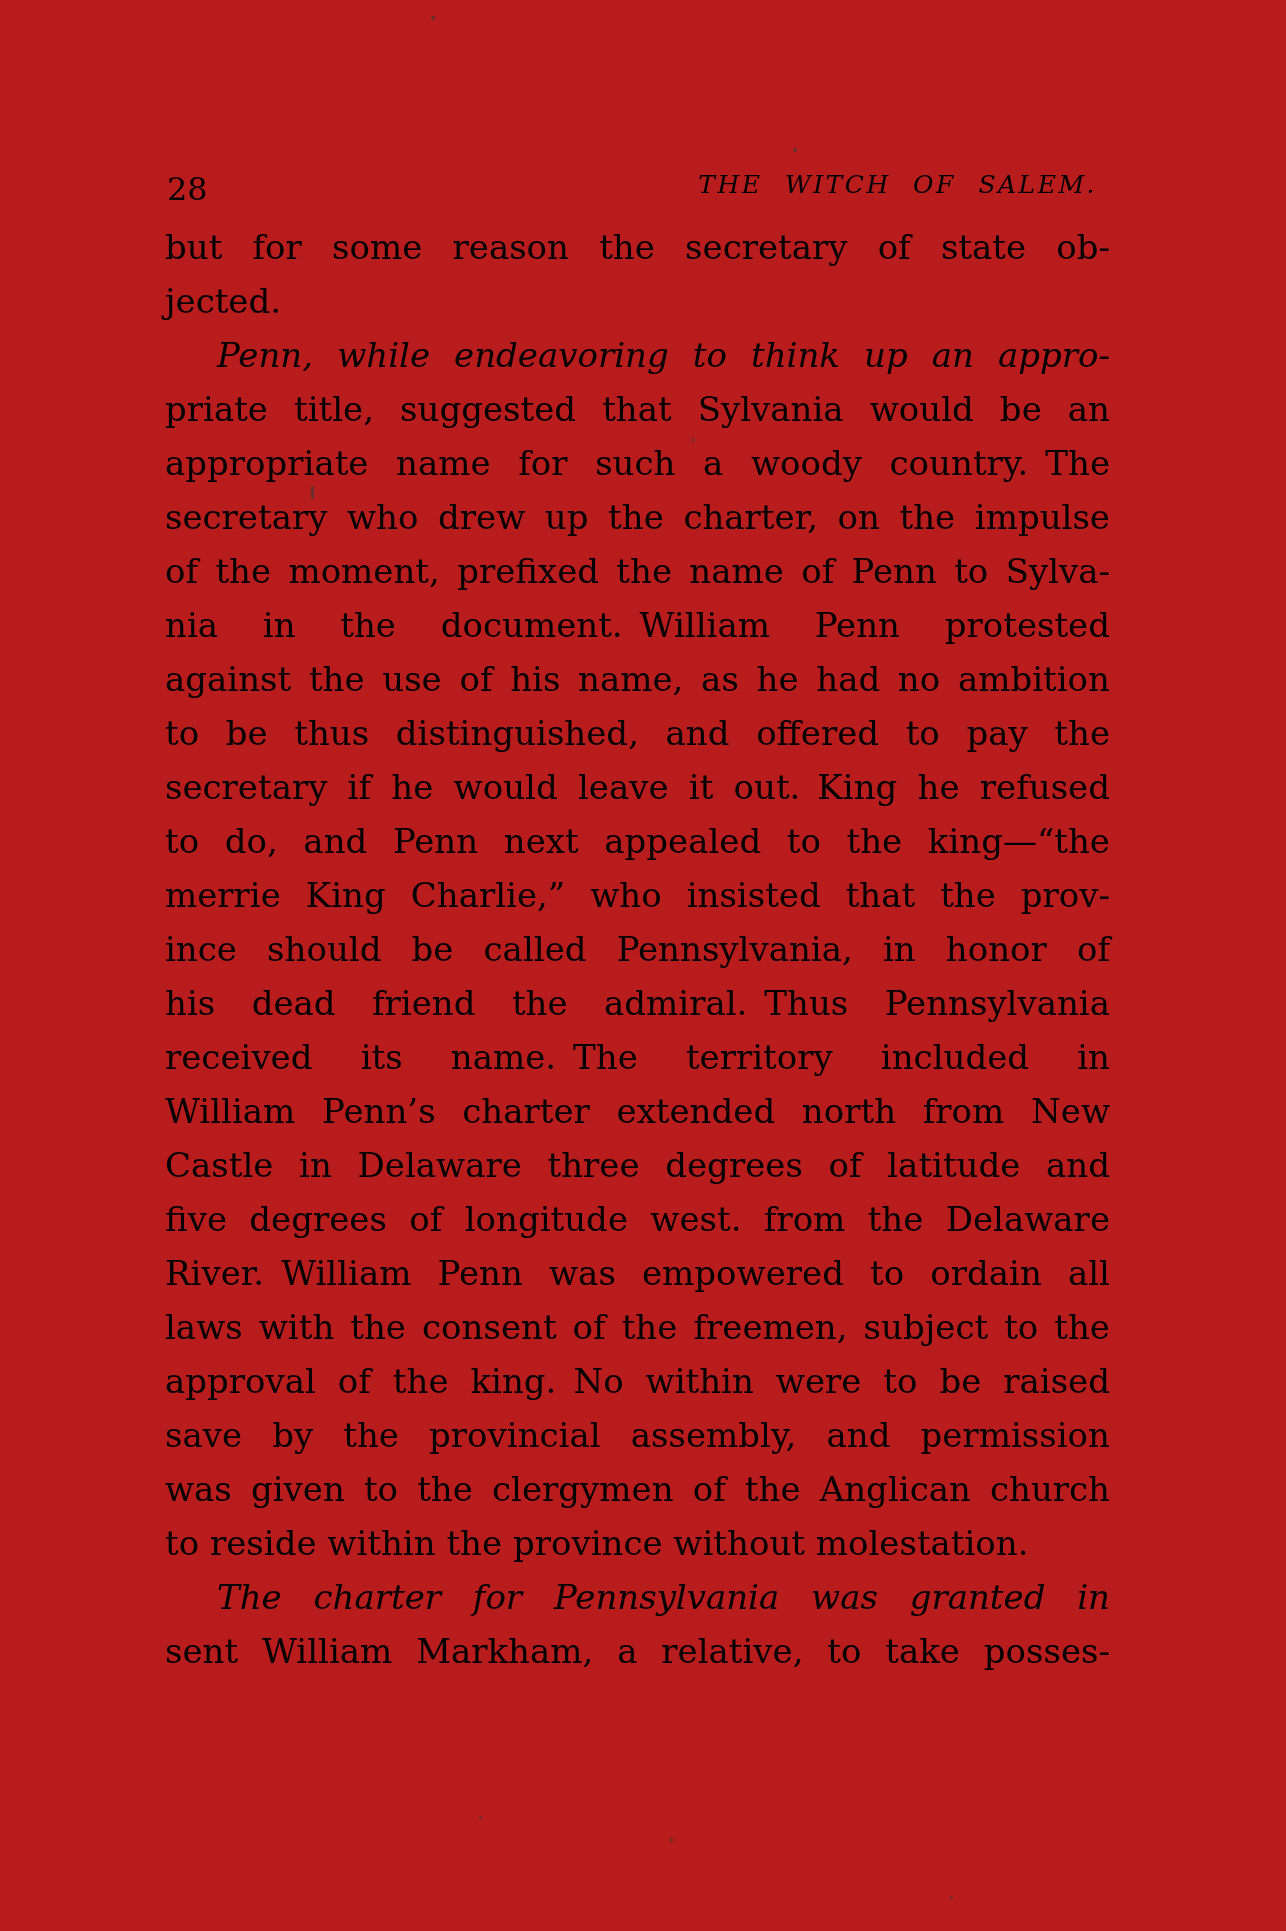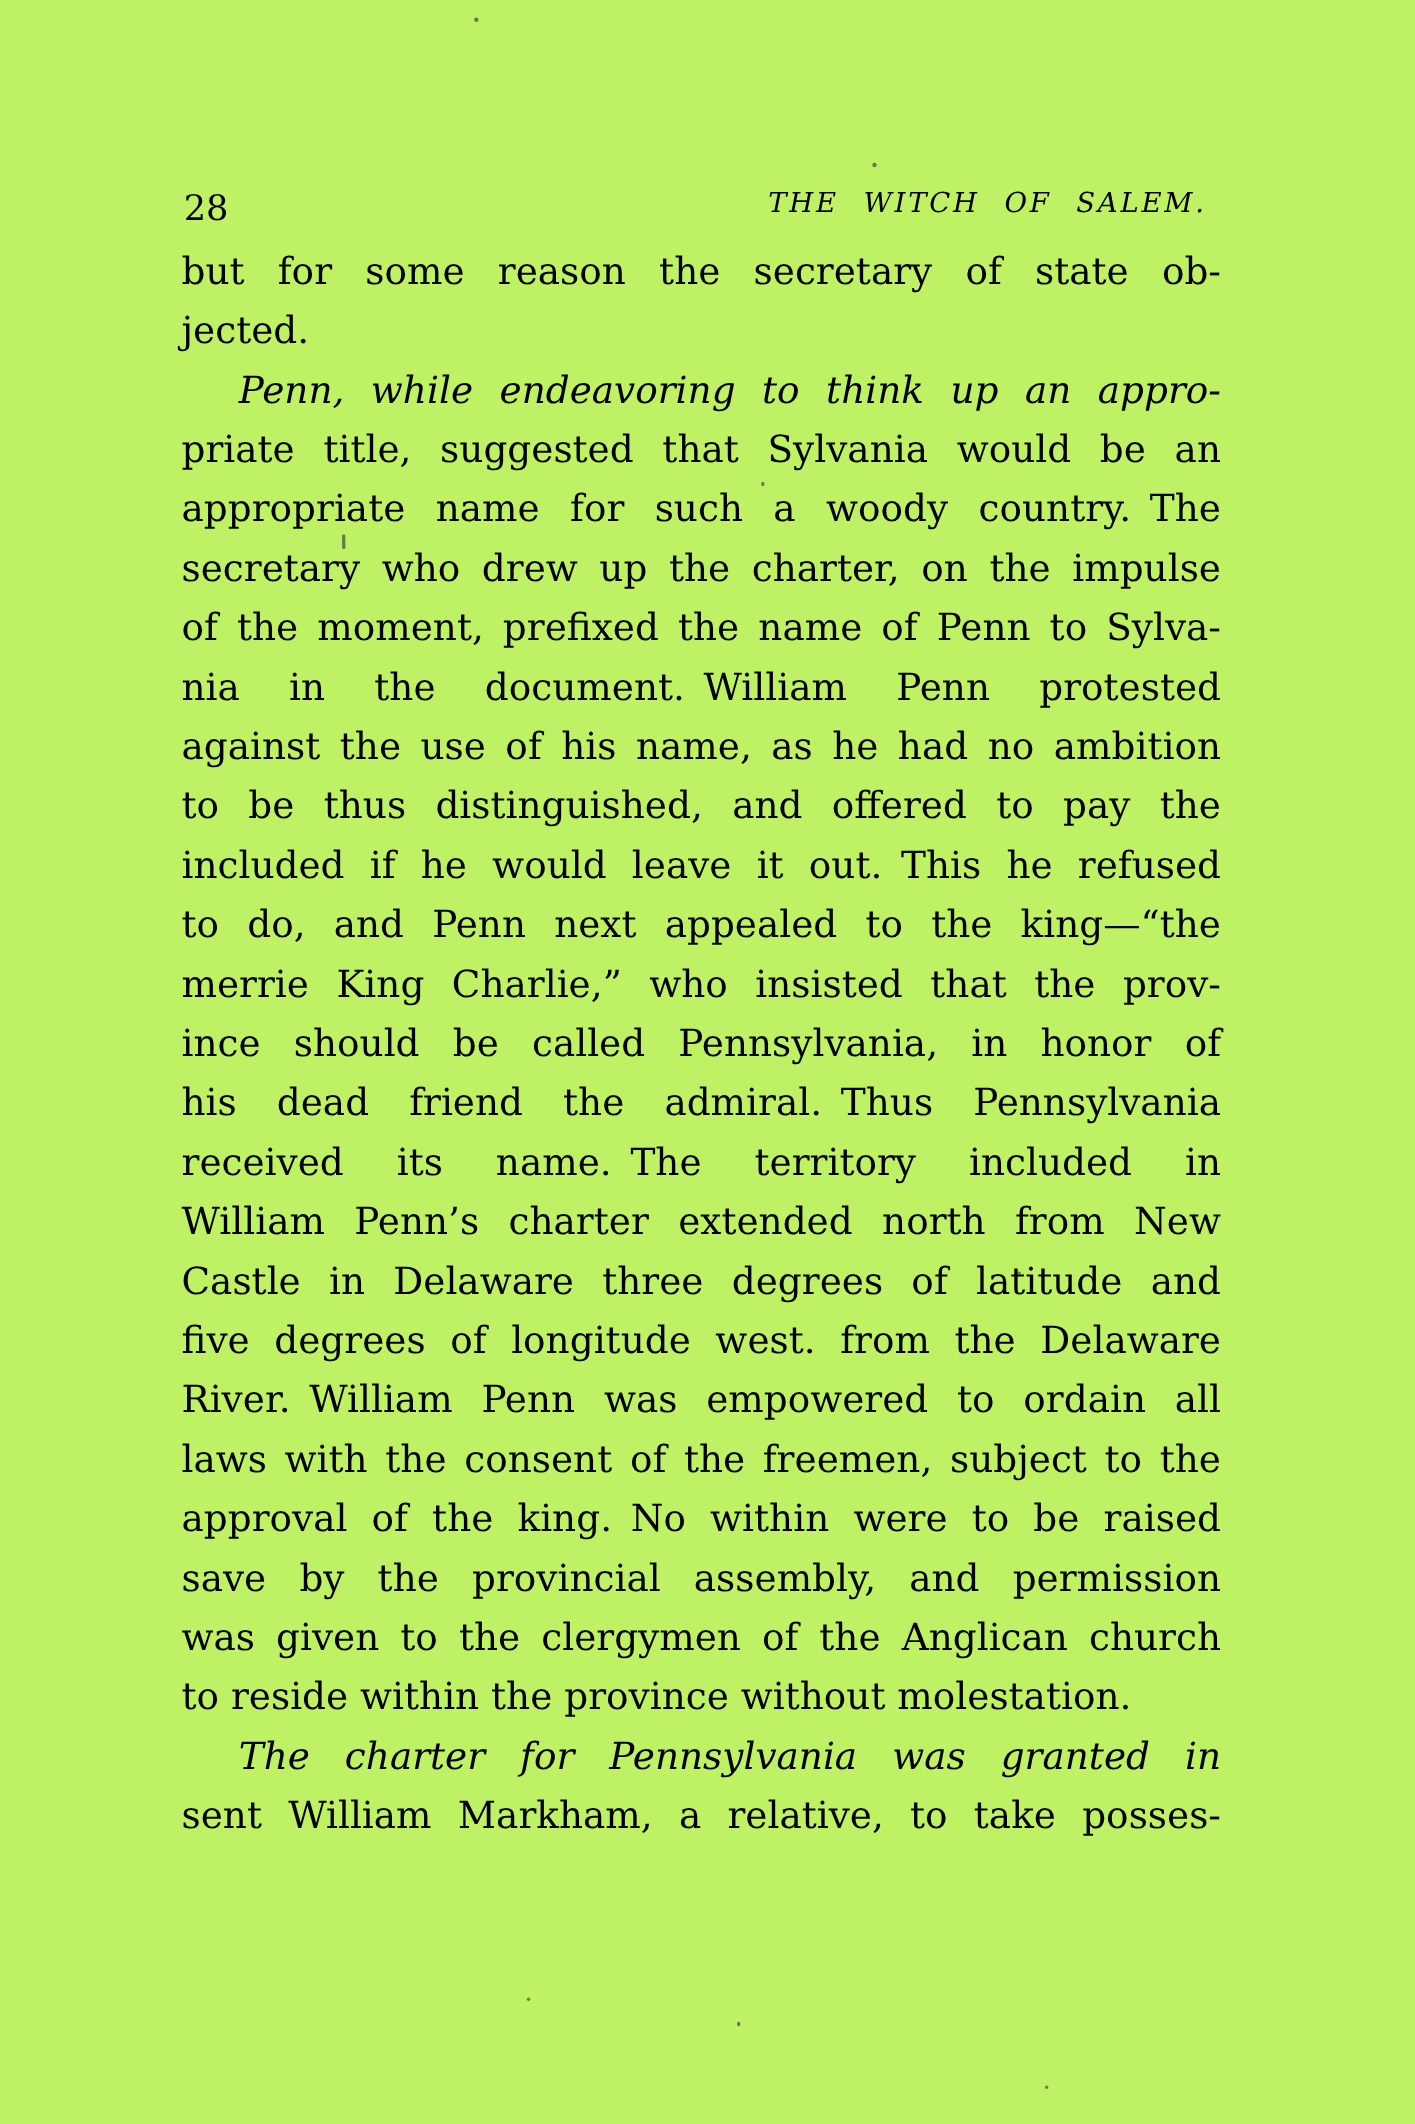--- a/index.html
+++ b/index.html
@@ -4,21 +4,21 @@
 <style>
   html, body {
     margin: 0;
     padding: 0;
     background: #ffffff;
   }
   .page {
     position: relative;
     width: 1286px;
     height: 1931px;
-    background: #bef264;
+    background: #b91c1c;
     color: #000000;
     font-family: "DejaVu Serif", "Liberation Serif", serif;
     overflow: hidden;
   }
   .pageno {
     position: absolute;
     left: 167px;
     top: 172px;
     font-size: 32px;
     line-height: 1.1;
@@ -74,21 +74,21 @@
       <div class="line">but for some reason the secretary of state ob-</div>
       <div class="line end">jected.</div>
       <div class="line indent">Penn, while endeavoring to think up an appro-</div>
       <div class="line">priate title, suggested that Sylvania would be an</div>
       <div class="line">appropriate name for such a woody country. The</div>
       <div class="line">secretary who drew up the charter, on the impulse</div>
       <div class="line">of the moment, prefixed the name of Penn to Sylva-</div>
       <div class="line">nia in the document. William Penn protested</div>
       <div class="line">against the use of his name, as he had no ambition</div>
       <div class="line">to be thus distinguished, and offered to pay the</div>
-      <div class="line">included if he would leave it out. This he refused</div>
+      <div class="line">secretary if he would leave it out. King he refused</div>
       <div class="line">to do, and Penn next appealed to the king—“the</div>
       <div class="line">merrie King Charlie,” who insisted that the prov-</div>
       <div class="line">ince should be called Pennsylvania, in honor of</div>
       <div class="line">his dead friend the admiral. Thus Pennsylvania</div>
       <div class="line">received its name. The territory included in</div>
       <div class="line">William Penn’s charter extended north from New</div>
       <div class="line">Castle in Delaware three degrees of latitude and</div>
       <div class="line">five degrees of longitude west. from the Delaware</div>
       <div class="line">River. William Penn was empowered to ordain all</div>
       <div class="line">laws with the consent of the freemen, subject to the</div>

